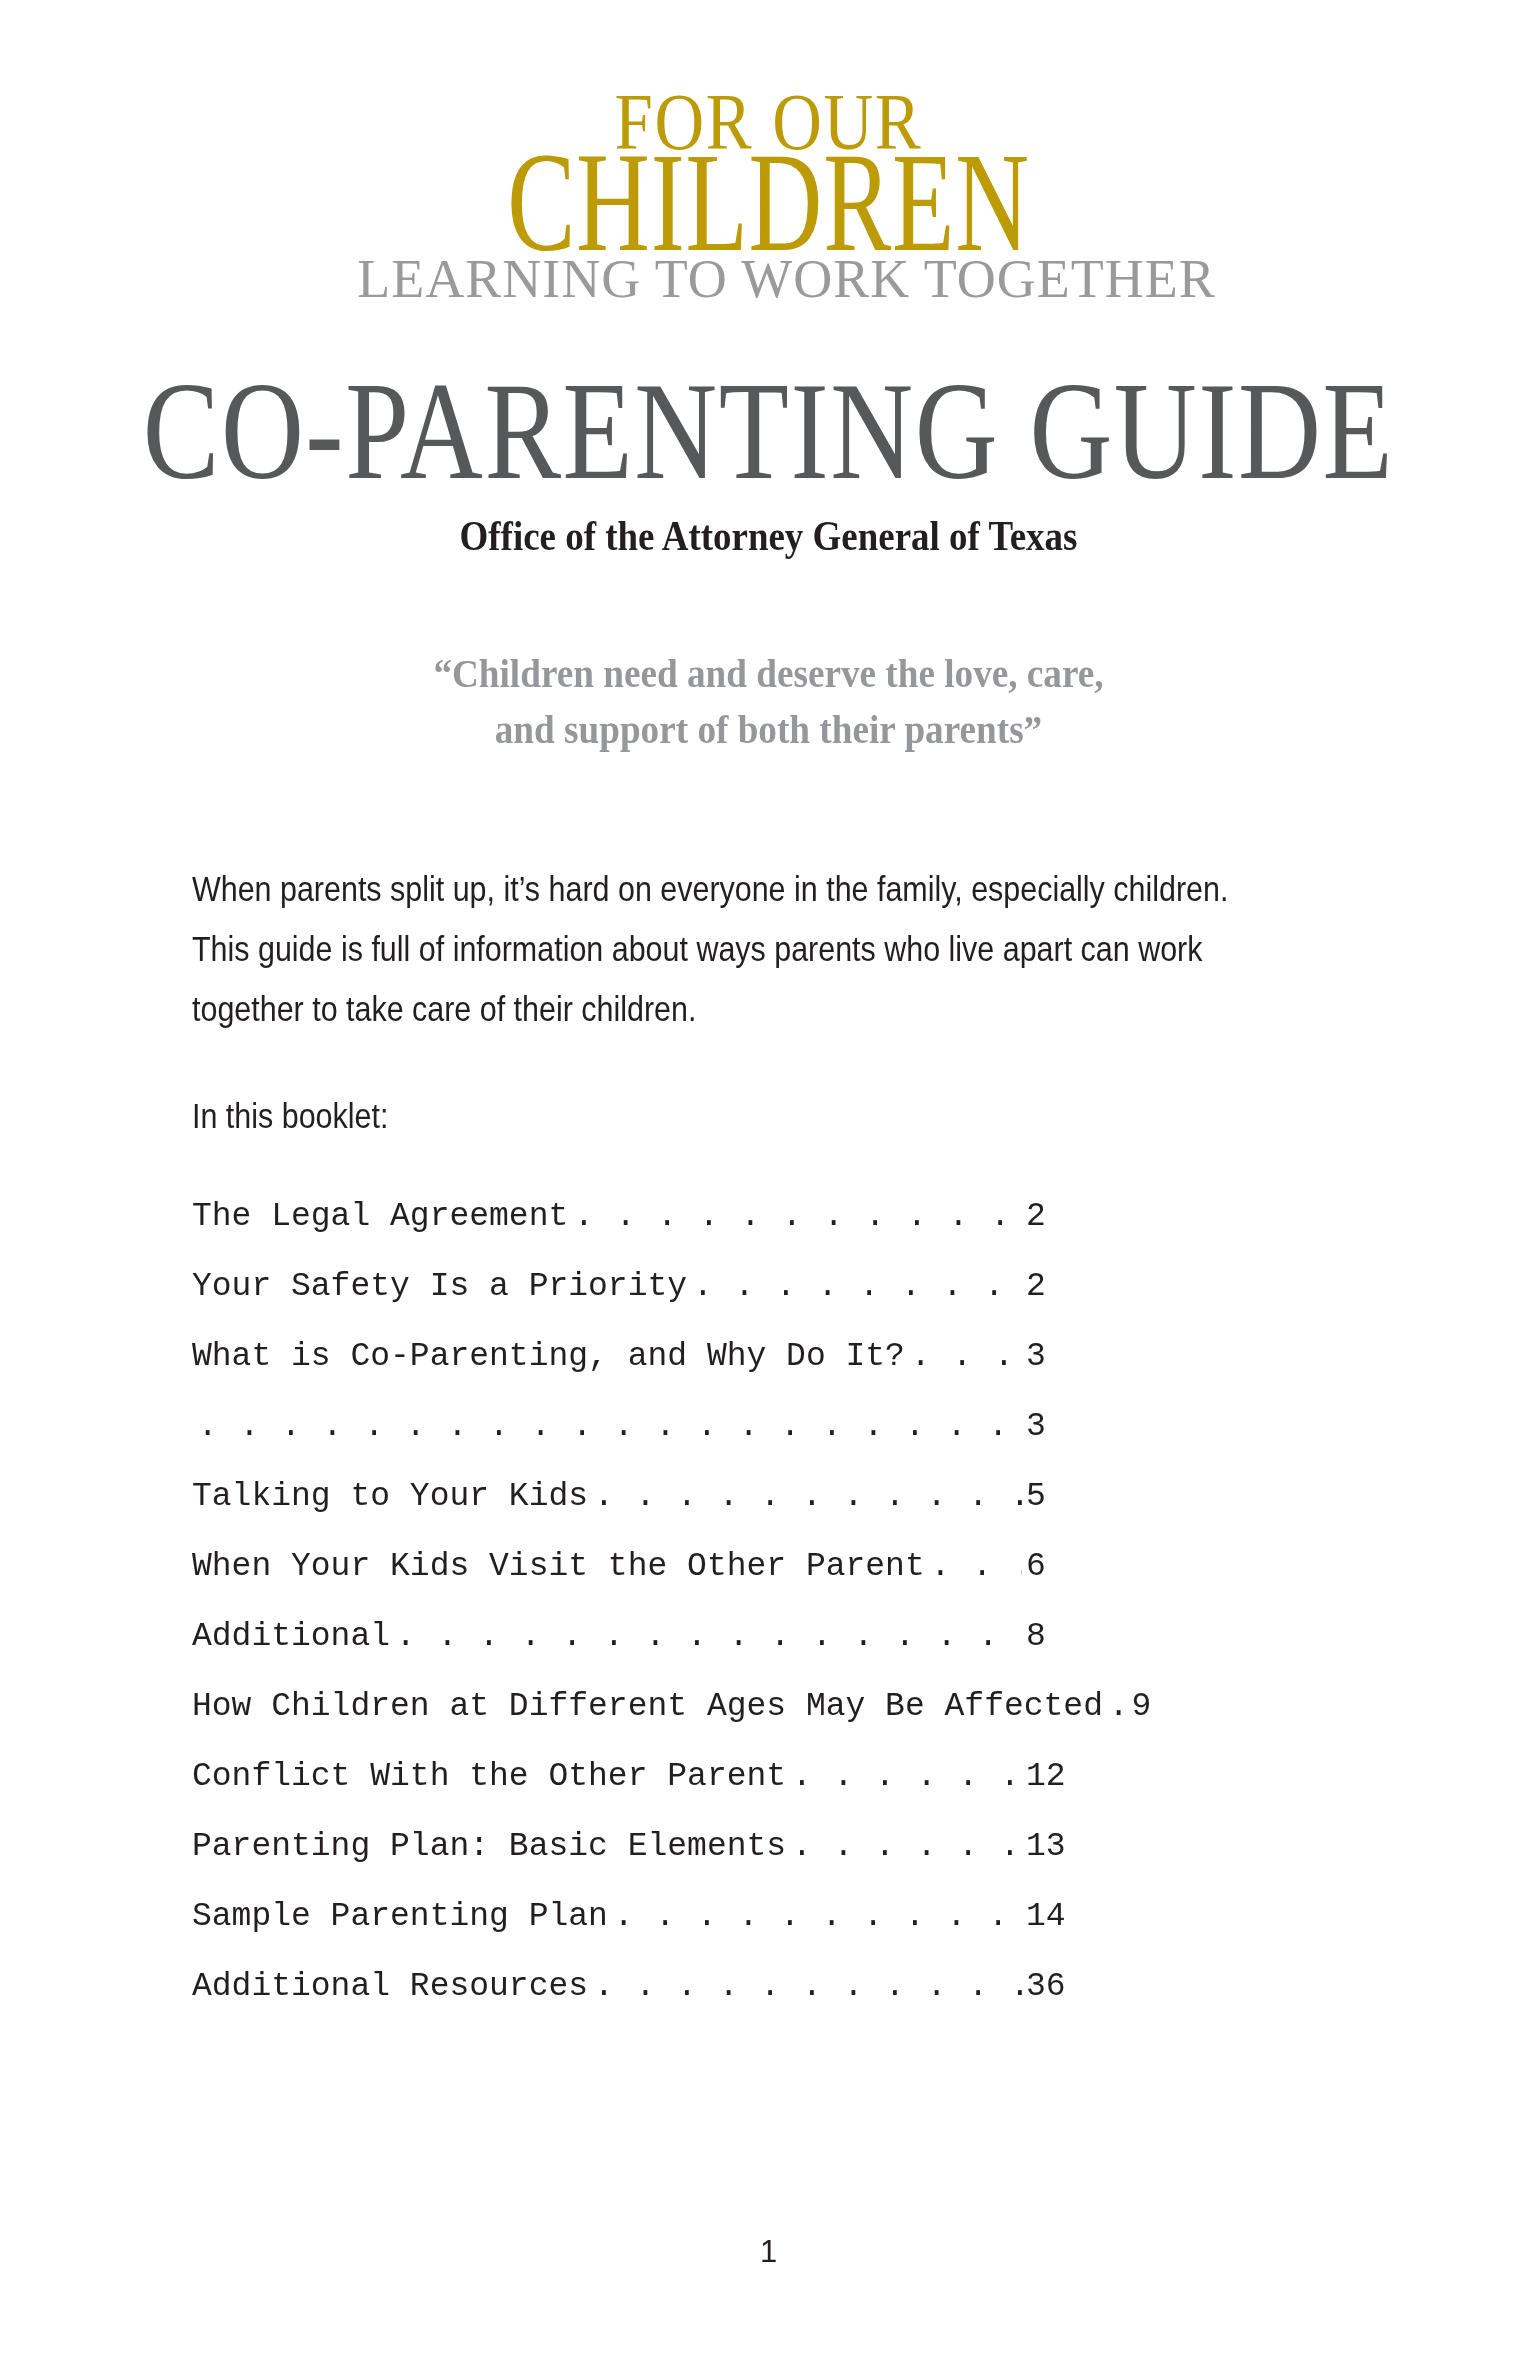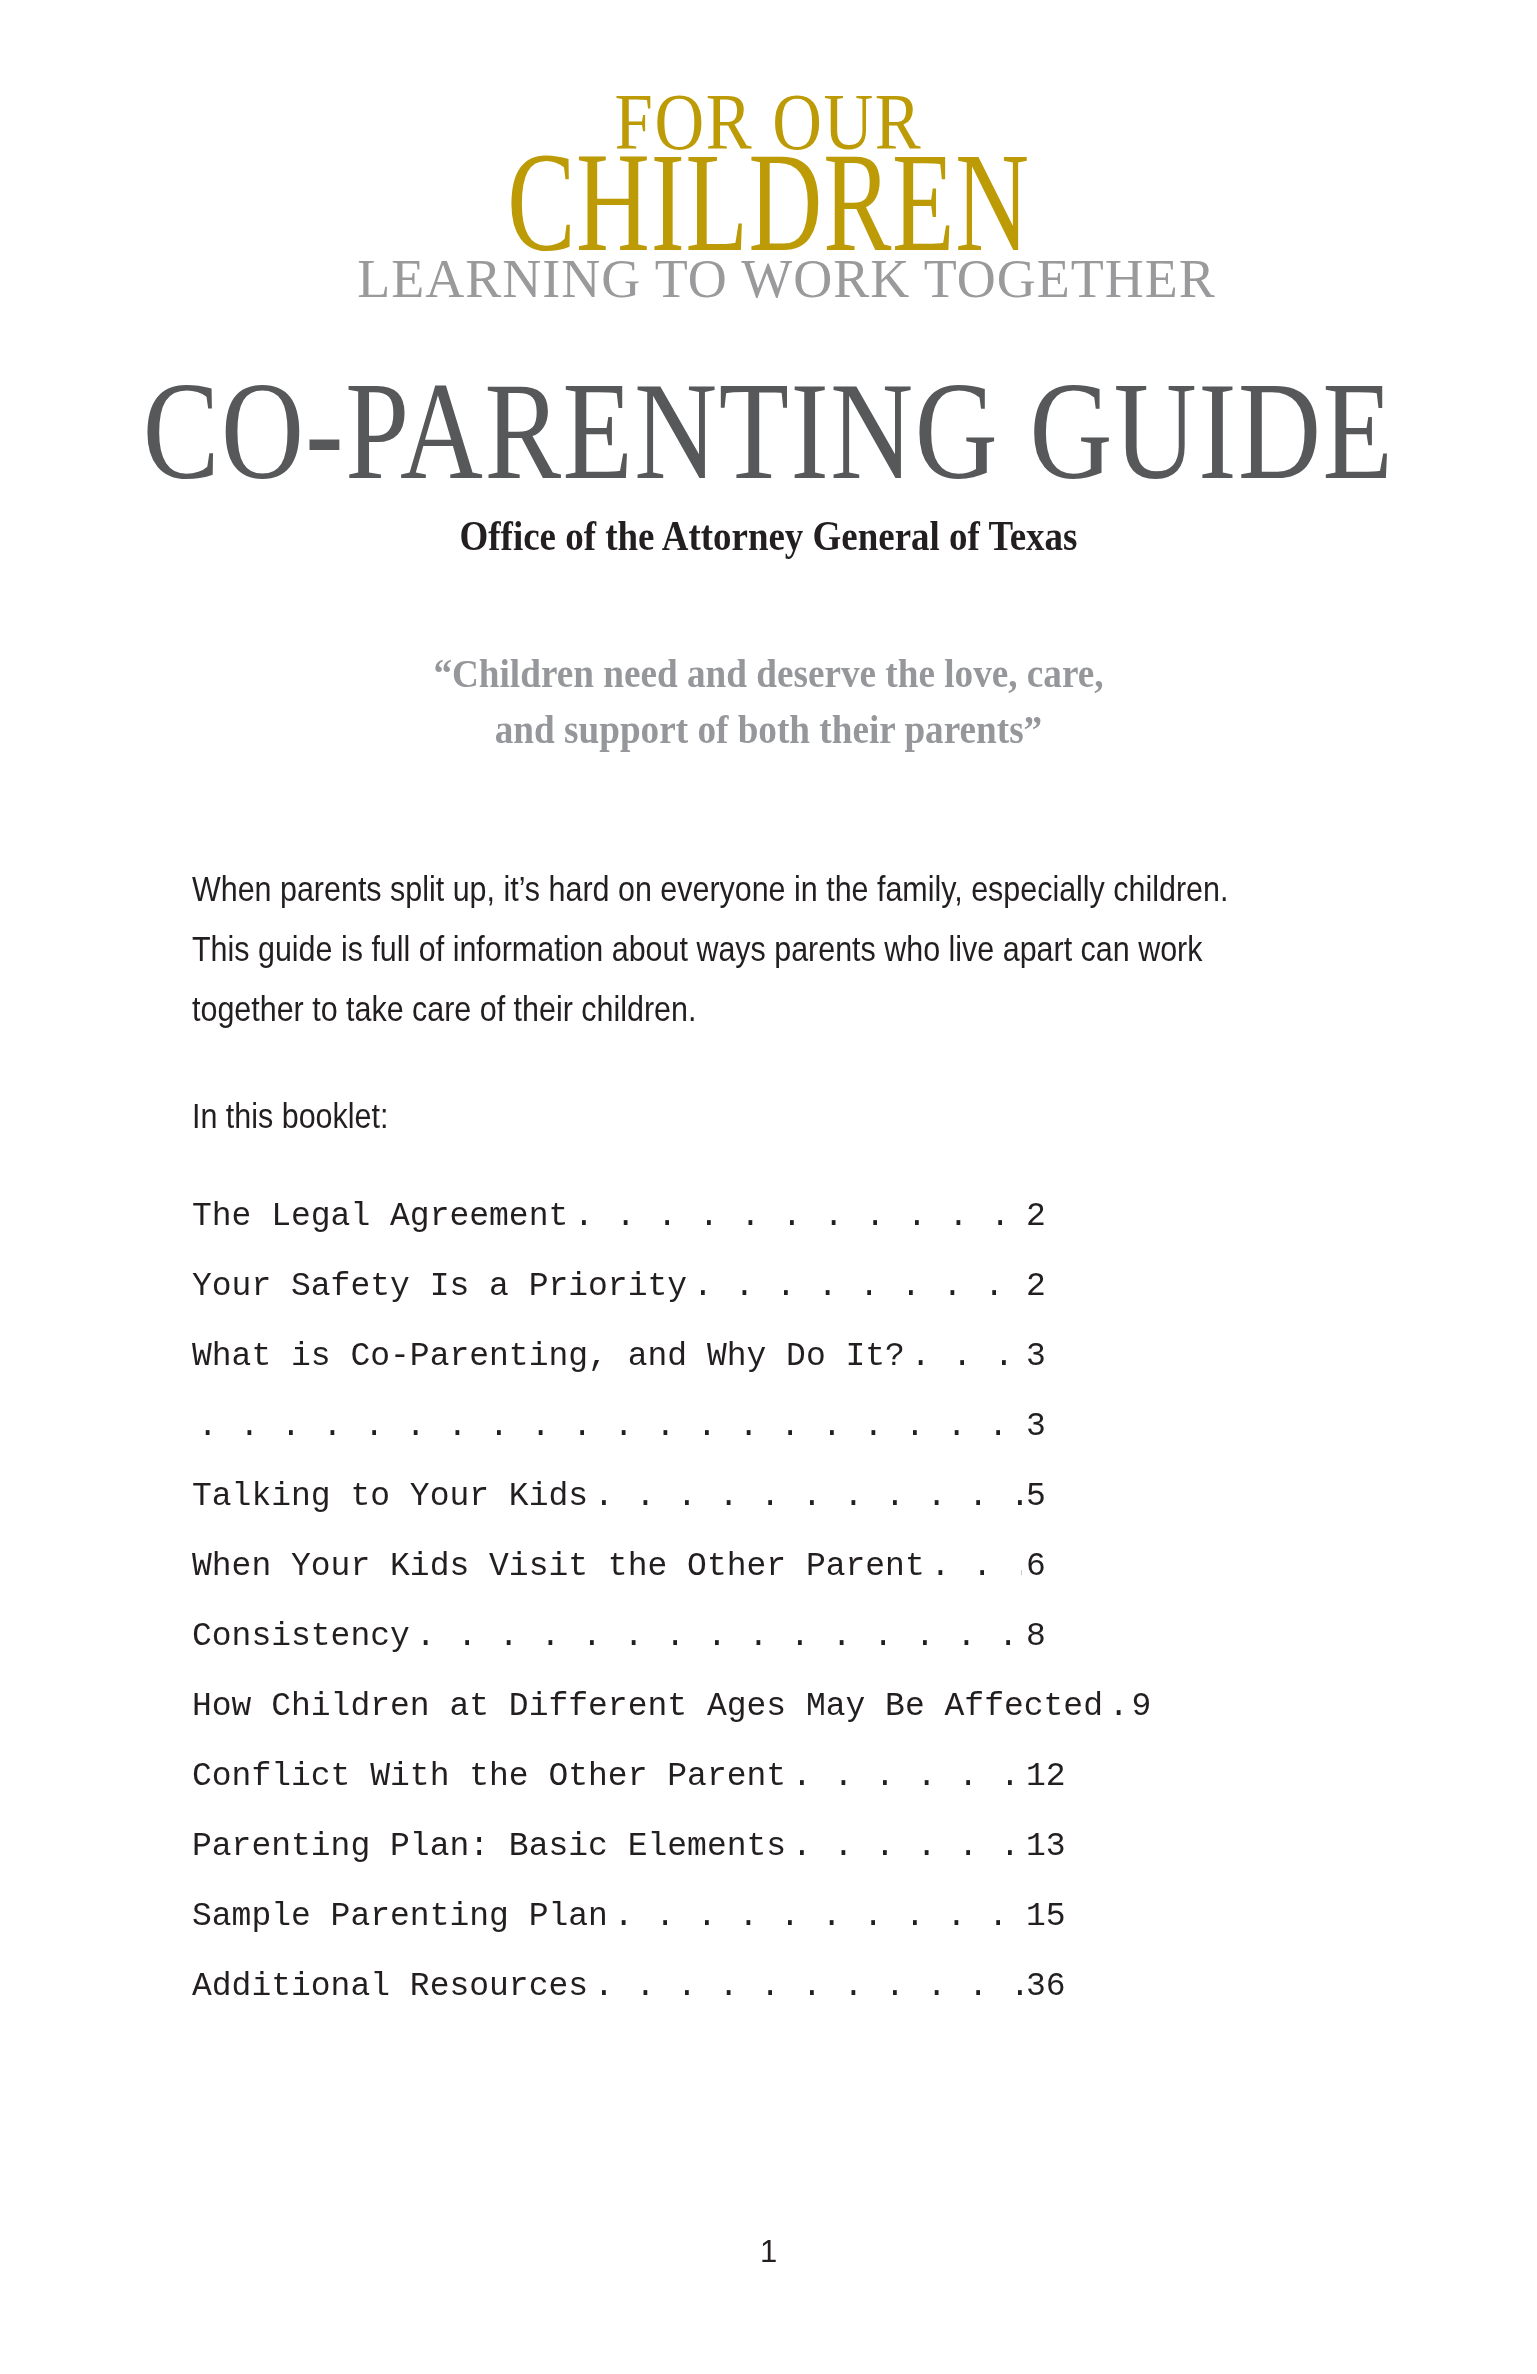--- a/index.html
+++ b/index.html
@@ -86,21 +86,21 @@
       <span class="toc-label">Talking to Your Kids</span>
       <span class="toc-leader">. . . . . . . . . . . . . . . . . . . . . . . . . . . . . . . . . . . . . . . . . . . . . . . . . . . . . . . . . . . . . . . . . . . . . . </span>
       <span class="toc-page">5</span>
     </div>
       <div class="toc-row">
       <span class="toc-label">When Your Kids Visit the Other Parent</span>
       <span class="toc-leader">. . . . . . . . . . . . . . . . . . . . . . . . . . . . . . . . . . . . . . . . . . . . . . . . . . . . . . . . . . . . . . . . . . . . . . </span>
       <span class="toc-page">6</span>
     </div>
       <div class="toc-row">
-      <span class="toc-label">Consistency</span>
+      <span class="toc-label">Additional</span>
       <span class="toc-leader">. . . . . . . . . . . . . . . . . . . . . . . . . . . . . . . . . . . . . . . . . . . . . . . . . . . . . . . . . . . . . . . . . . . . . . </span>
       <span class="toc-page">8</span>
     </div>
       <div class="toc-row">
       <span class="toc-label">How Children at Different Ages May Be Affected</span>
       <span class="toc-leader">. . . . . . . . . . . . . . . . . . . . . . . . . . . . . . . . . . . . . . . . . . . . . . . . . . . . . . . . . . . . . . . . . . . . . . </span>
       <span class="toc-page">9</span>
     </div>
       <div class="toc-row">
       <span class="toc-label">Conflict With the Other Parent</span>
@@ -108,21 +108,21 @@
       <span class="toc-page">12</span>
     </div>
       <div class="toc-row">
       <span class="toc-label">Parenting Plan: Basic Elements</span>
       <span class="toc-leader">. . . . . . . . . . . . . . . . . . . . . . . . . . . . . . . . . . . . . . . . . . . . . . . . . . . . . . . . . . . . . . . . . . . . . . </span>
       <span class="toc-page">13</span>
     </div>
       <div class="toc-row">
       <span class="toc-label">Sample Parenting Plan</span>
       <span class="toc-leader">. . . . . . . . . . . . . . . . . . . . . . . . . . . . . . . . . . . . . . . . . . . . . . . . . . . . . . . . . . . . . . . . . . . . . . </span>
-      <span class="toc-page">15</span>
+      <span class="toc-page">14</span>
     </div>
       <div class="toc-row">
       <span class="toc-label">Additional Resources</span>
       <span class="toc-leader">. . . . . . . . . . . . . . . . . . . . . . . . . . . . . . . . . . . . . . . . . . . . . . . . . . . . . . . . . . . . . . . . . . . . . . </span>
       <span class="toc-page">36</span>
     </div>
     </nav>
 
   <div class="centered pagenum">1</div>
 

